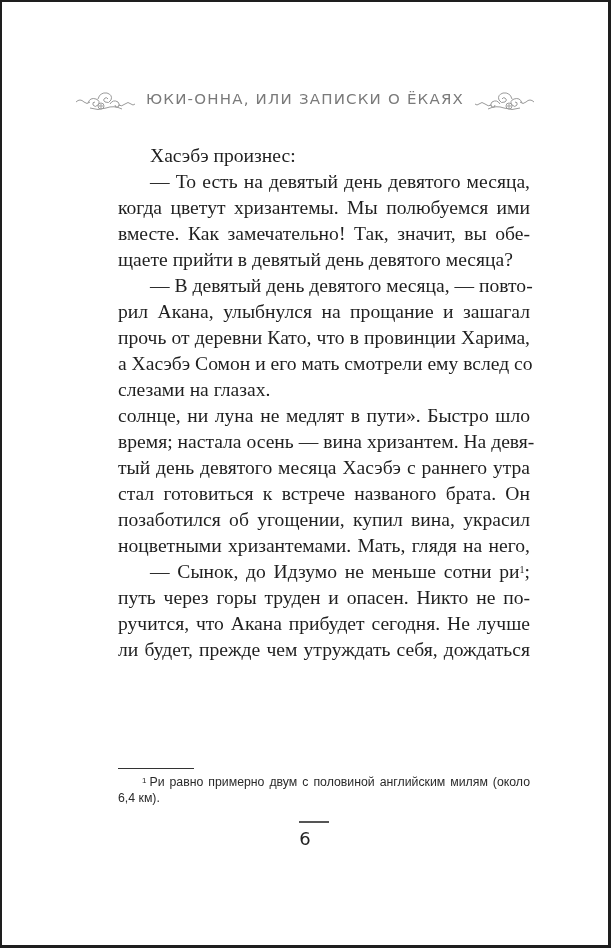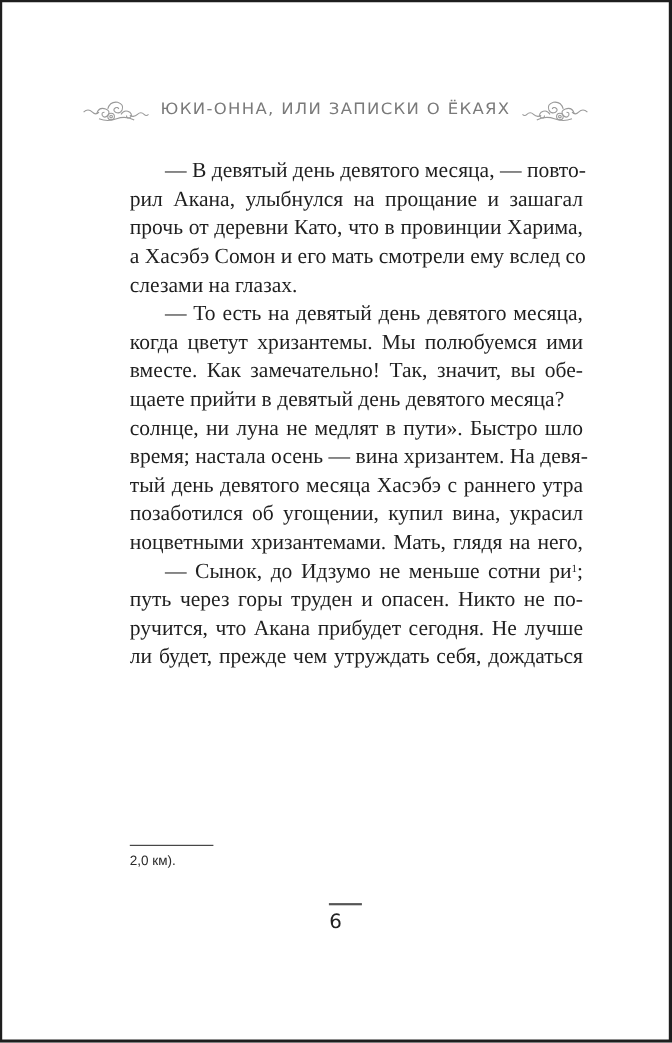--- a/index.html
+++ b/index.html
@@ -83,47 +83,52 @@
         <circle cx="27" cy="16" r="1.2"></circle>
         <path d="M36 14 q3 -5 8 -2 q3 3 0 5 q-3 1 -3 -2"></path>
         <path d="M44 15 q4 2 7 -1 q3 -3 6 0 q2 2 4 0"></path>
         <path d="M16 18 q8 3 16 0 q8 -3 16 1"></path>
       </g>
     </svg>
   </div>
 
   <div class="body-text">
     <div>
-      <span class="line first">— В девятый день девятого месяца, — повто-</span>
-      <span class="line">рил Акана, улыбнулся на прощание и зашагал</span>
-      <span class="line">прочь от деревни Като, что в провинции Харима,</span>
-      <span class="line">а Хасэбэ Сомон и его мать смотрели ему вслед со</span>
-      <span class="line last">слезами на глазах.</span>
+      <span class="line first last">Хасэбэ произнес:</span>
     </div>
     <div>
       <span class="line first">— То есть на девятый день девятого месяца,</span>
       <span class="line">когда цветут хризантемы. Мы полюбуемся ими</span>
       <span class="line">вместе. Как замечательно! Так, значит, вы обе-</span>
       <span class="line last">щаете прийти в девятый день девятого месяца?</span>
     </div>
     <div>
+      <span class="line first">— В девятый день девятого месяца, — повто-</span>
+      <span class="line">рил Акана, улыбнулся на прощание и зашагал</span>
+      <span class="line">прочь от деревни Като, что в провинции Харима,</span>
+      <span class="line">а Хасэбэ Сомон и его мать смотрели ему вслед со</span>
+      <span class="line last">слезами на глазах.</span>
+    </div>
+    <div>
       <span class="line">солнце, ни луна не медлят в пути». Быстро шло</span>
       <span class="line">время; настала осень — вина хризантем. На девя-</span>
       <span class="line">тый день девятого месяца Хасэбэ с раннего утра</span>
+      <span class="line">стал готовиться к встрече названого брата. Он</span>
       <span class="line">позаботился об угощении, купил вина, украсил</span>
       <span class="line">ноцветными хризантемами. Мать, глядя на него,</span>
     </div>
     <div>
       <span class="line first"><span>— Сынок, до Идзумо не меньше сотни ри</span><sup>1</sup><span>;</span></span>
       <span class="line">путь через горы труден и опасен. Никто не по-</span>
       <span class="line">ручится, что Акана прибудет сегодня. Не лучше</span>
       <span class="line">ли будет, прежде чем утруждать себя, дождаться</span>
     </div>
   </div>
 
   <div class="fn-rule"></div>
   <div class="footnote">
-    <span class="fline last">2,0 км).</span>
+    <span class="fline first"><sup>1</sup><span>Ри равно примерно двум с половиной английским милям (около</span></span>
+    <span class="fline last">6,4 км).</span>
   </div>
 
   <div class="folio-rule"></div>
   <div class="folio">6</div>
 </div>
 
 </body></html>

